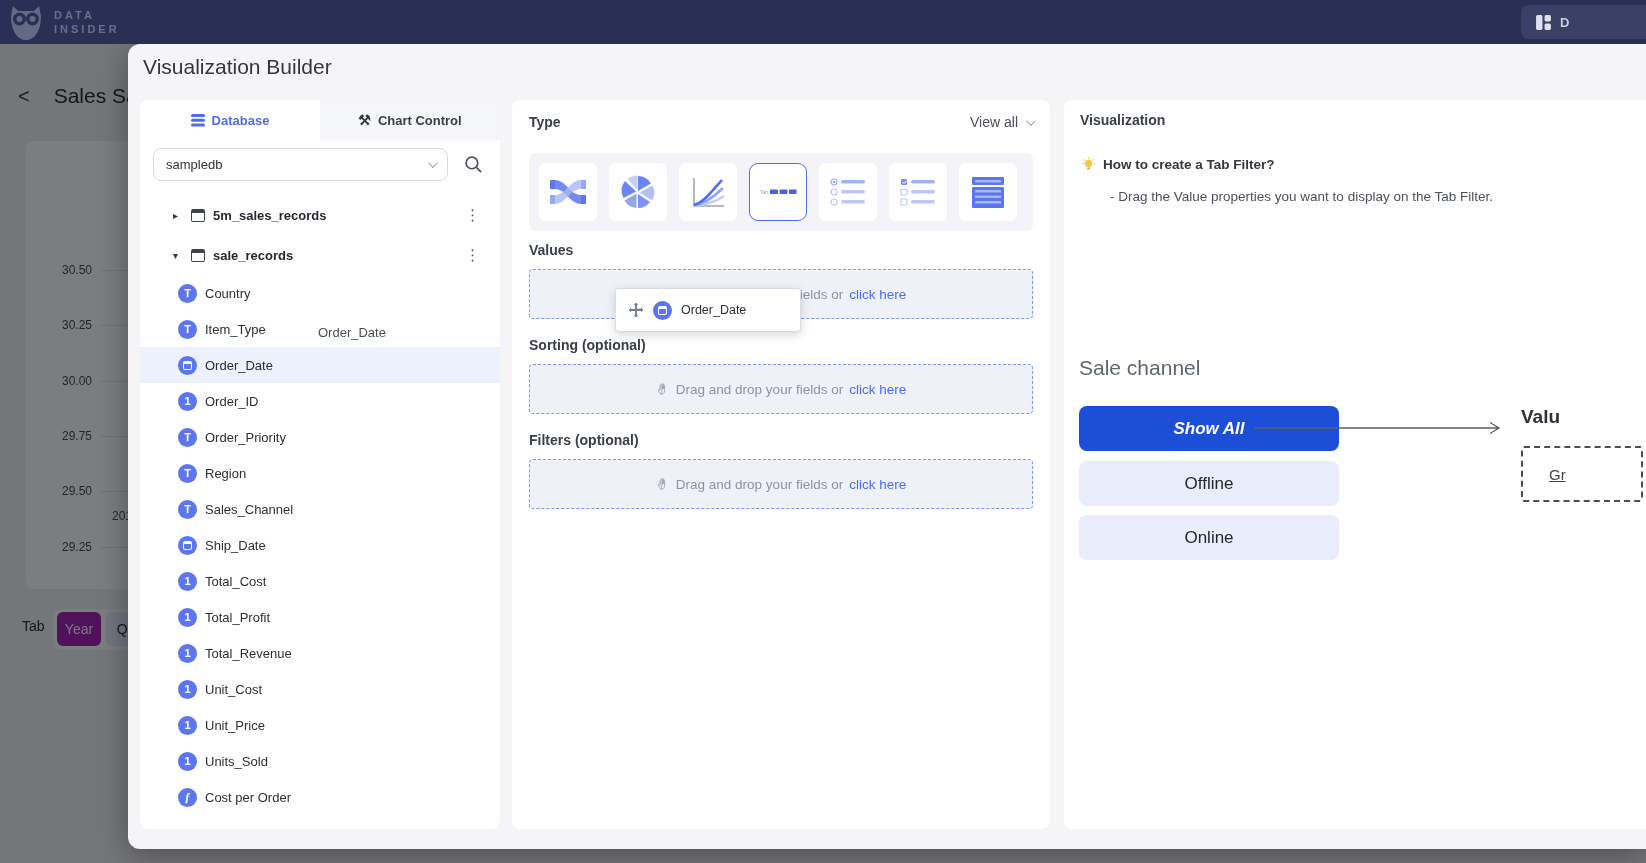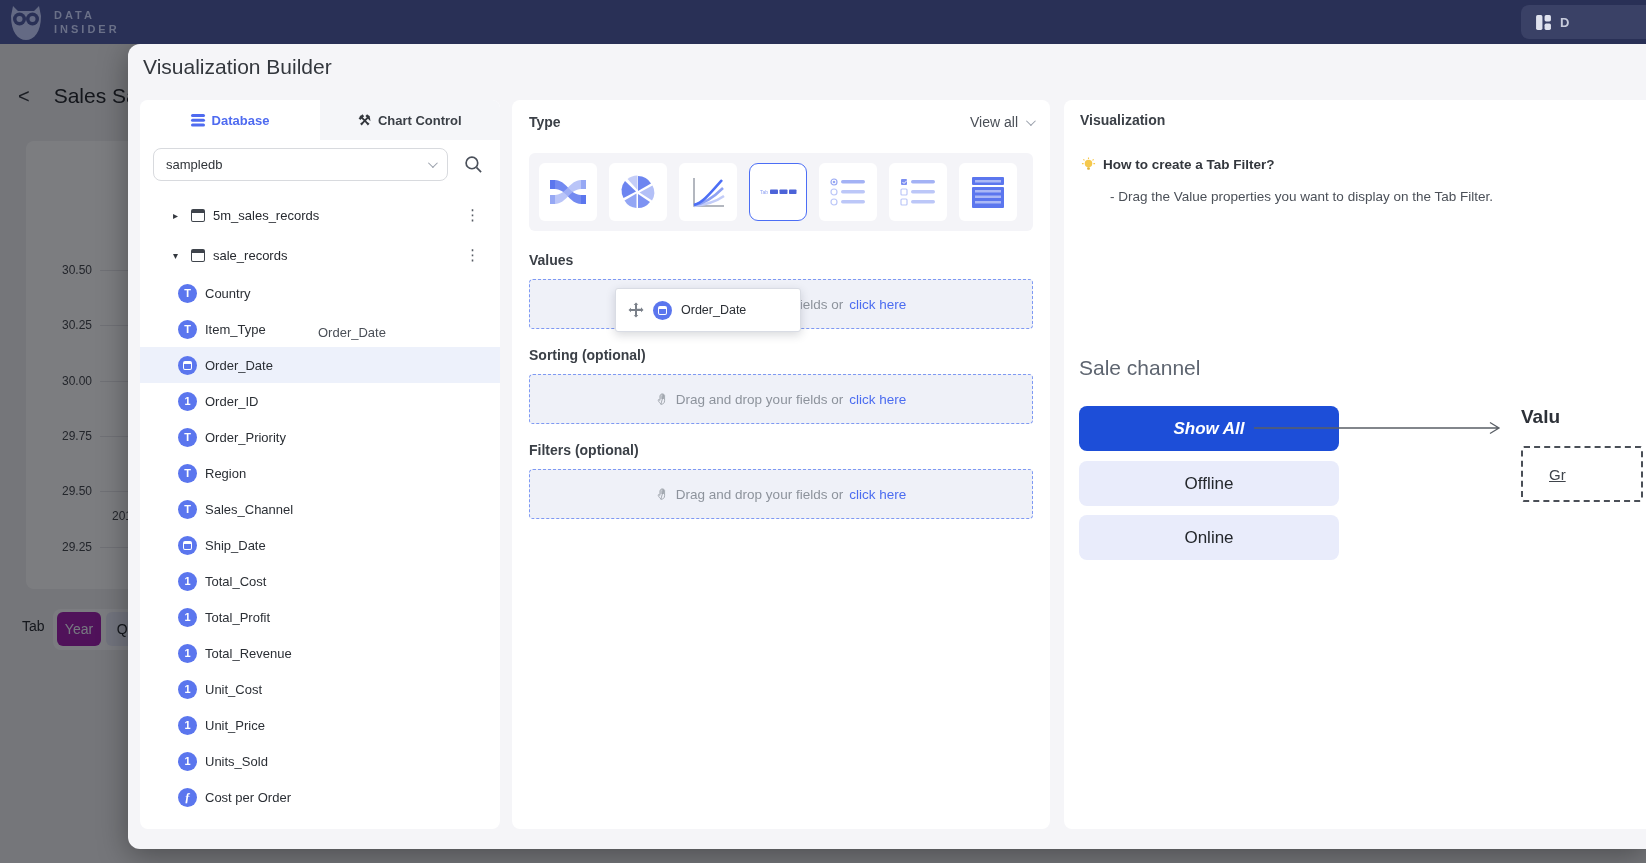--- a/index.html
+++ b/index.html
@@ -42,38 +42,38 @@
   .db-ic::before { content:""; position:absolute; left:0; top:0; width:14px; height:3.5px; border-radius:2px; background:#4f6bf0; box-shadow:0 4.8px 0 #4f6bf0, 0 9.6px 0 #4f6bf0; }
   .tool-ic { font-size:14px; color:#33373d; line-height:1; }
   .search-row { position:absolute; left:13px; top:48px; width:332px; height:33px; display:flex; align-items:center; }
   .db-select { width:295px; height:33px; border:1px solid #d8dade; border-radius:8px; background:#fff; display:flex; align-items:center; justify-content:space-between; padding:0 12px; font-size:13px; color:#2f3338; cursor:pointer; }
   .chev { display:inline-block; width:7px; height:7px; border-right:1.6px solid #9aa0ab; border-bottom:1.6px solid #9aa0ab; transform:rotate(45deg) translateY(-2px); }
   .mag { margin-left:16px; }
   .tree { position:absolute; left:0; top:95px; width:360px; }
   .trow { height:40px; display:flex; align-items:center; padding-left:33px; gap:8px; cursor:pointer; }
   .caret { font-size:10px; color:#34383f; width:10px; }
   .tbl { display:inline-block; width:14px; height:13px; border:1.5px solid #3f444c; border-top:4.5px solid #3f444c; border-radius:2px; }
-  .tlabel { font-size:13px; font-weight:400; color:#26292f; flex:1; }
+  .tlabel { font-size:13px; font-weight:700; color:#26292f; flex:1; }
   .kebab { font-size:15px; color:#565b63; padding-right:20px; }
   .frow { height:36px; display:flex; align-items:center; padding-left:38px; gap:8px; cursor:pointer; }
   .frow.sel { background:#edf1fb; }
   .fi { width:19px; height:19px; border-radius:50%; background:#5b76ee; color:#fff; font-size:11px; font-weight:bold; display:flex; align-items:center; justify-content:center; flex:none; }
   .fi .fx { font-family:"Liberation Serif",serif; font-style:italic; font-size:12px; }
   .cal { display:inline-block; width:9px; height:9px; border:1.5px solid #fff; border-top:3.5px solid #fff; border-radius:2px; }
   .flabel { font-size:13px; color:#2b2f35; }
 
   
   .panel-mid { left:384px; width:538px; padding:17px; }
   .sec-head { display:flex; justify-content:space-between; align-items:center; margin-top:-3px; }
   .sec-title { font-size:14px; font-weight:bold; color:#3b4047; }
   .view-all { display:flex; align-items:center; gap:8px; font-size:14px; color:#4a4f57; cursor:pointer;text-align:right; }
   .type-strip { margin-top:23px; background:#f4f4f8; border-radius:6px; height:78px; display:flex; align-items:center; gap:12px; padding:0 10px; }
   .tile { width:58px; height:58px; background:#fff; border-radius:6px; display:flex; align-items:center; justify-content:center; cursor:pointer; flex:none; }
   .tile.selected { border:1.5px solid #4c6ef5; border-radius:9px; }
-  .dz-label { margin-top:21px; font-size:14px; font-weight:bold; color:#3b4047; }
+  .dz-label { margin-top:11px; font-size:14px; font-weight:bold; color:#3b4047; }
   .dz { margin-top:11px; height:50px; border:1px dashed #7e99f3; border-radius:4px; background:#eff1f8; display:flex; align-items:center; justify-content:center; gap:6px; font-size:13.5px; color:#8d939c; }
   .dz a { color:#4b6cf0; text-decoration:none; cursor:pointer; }
   .gap18 { margin-top:18px; }
 
   
   .ghost-text { position:absolute; left:190px; top:281px; z-index:25; font-size:13px; color:#4a4f57; }
   .drag-card { position:absolute; left:487px; top:244px; width:186px; height:44px; z-index:25; background:#fff; border:1px solid #d9dce4; border-radius:3px; box-shadow:0 3px 10px rgba(40,45,60,.18); display:flex; align-items:center; gap:9px; padding:0 12px; }
   .drag-card .flabel { font-size:12.5px; }
 
   

